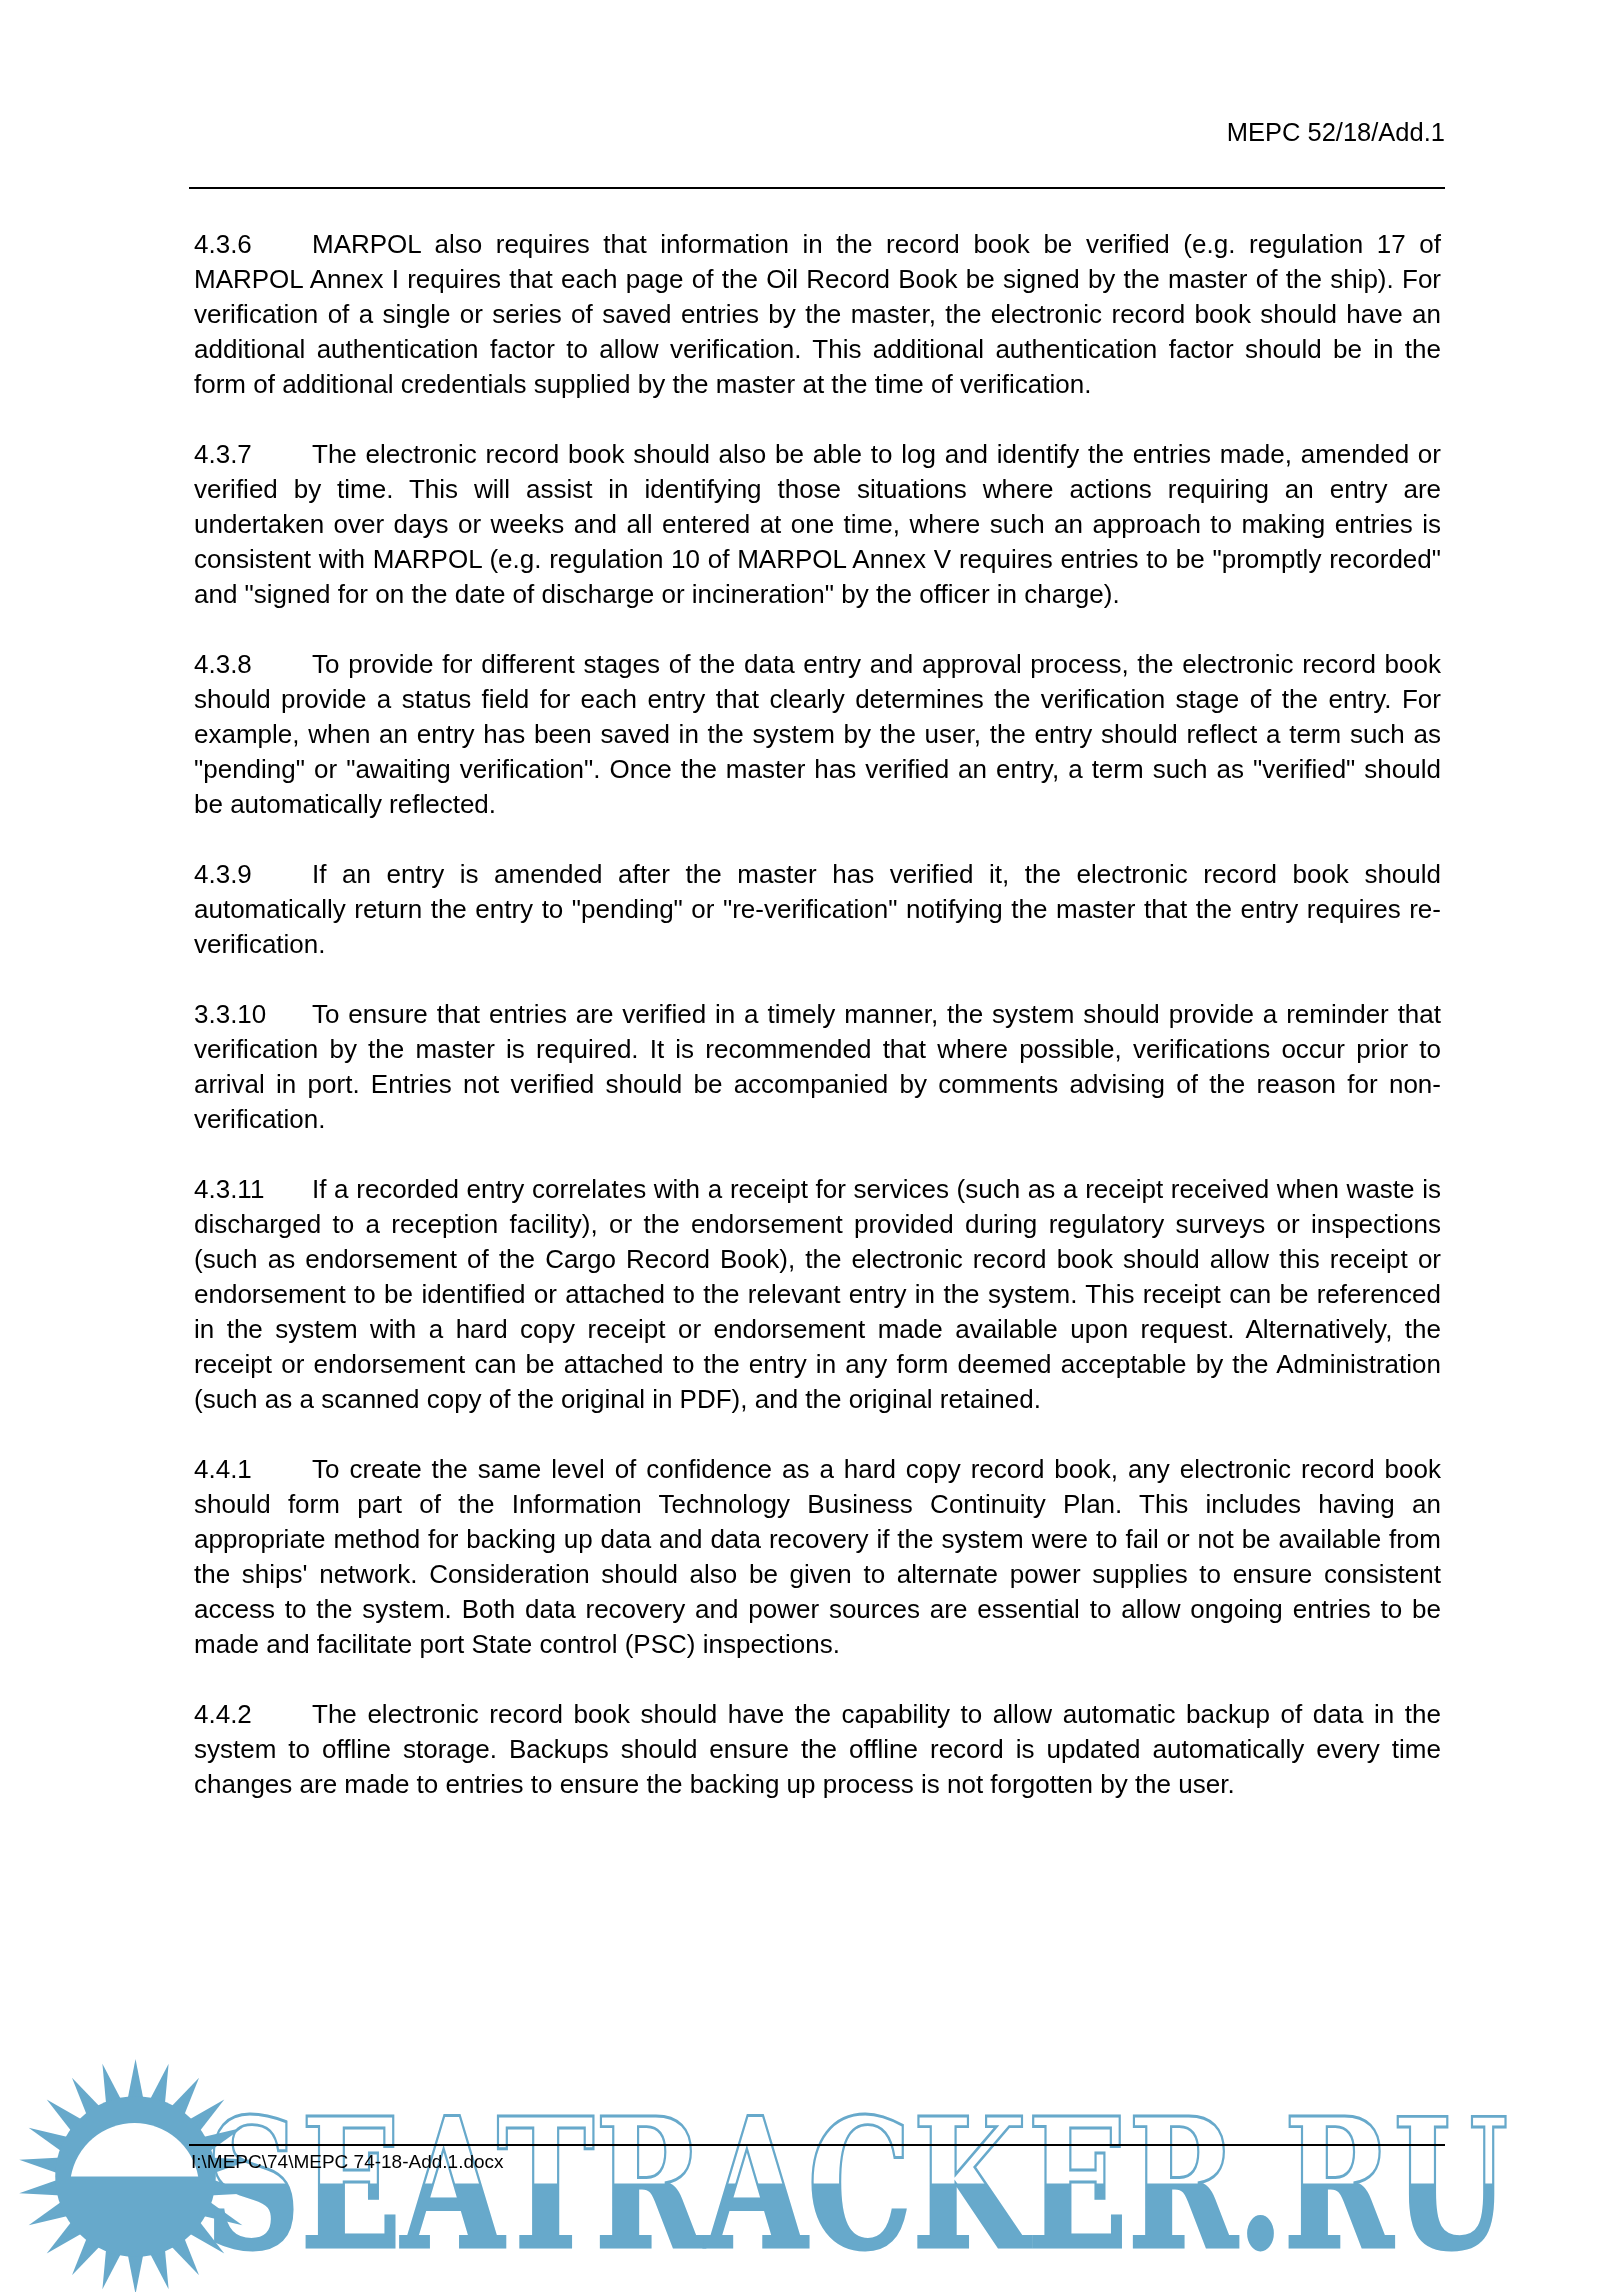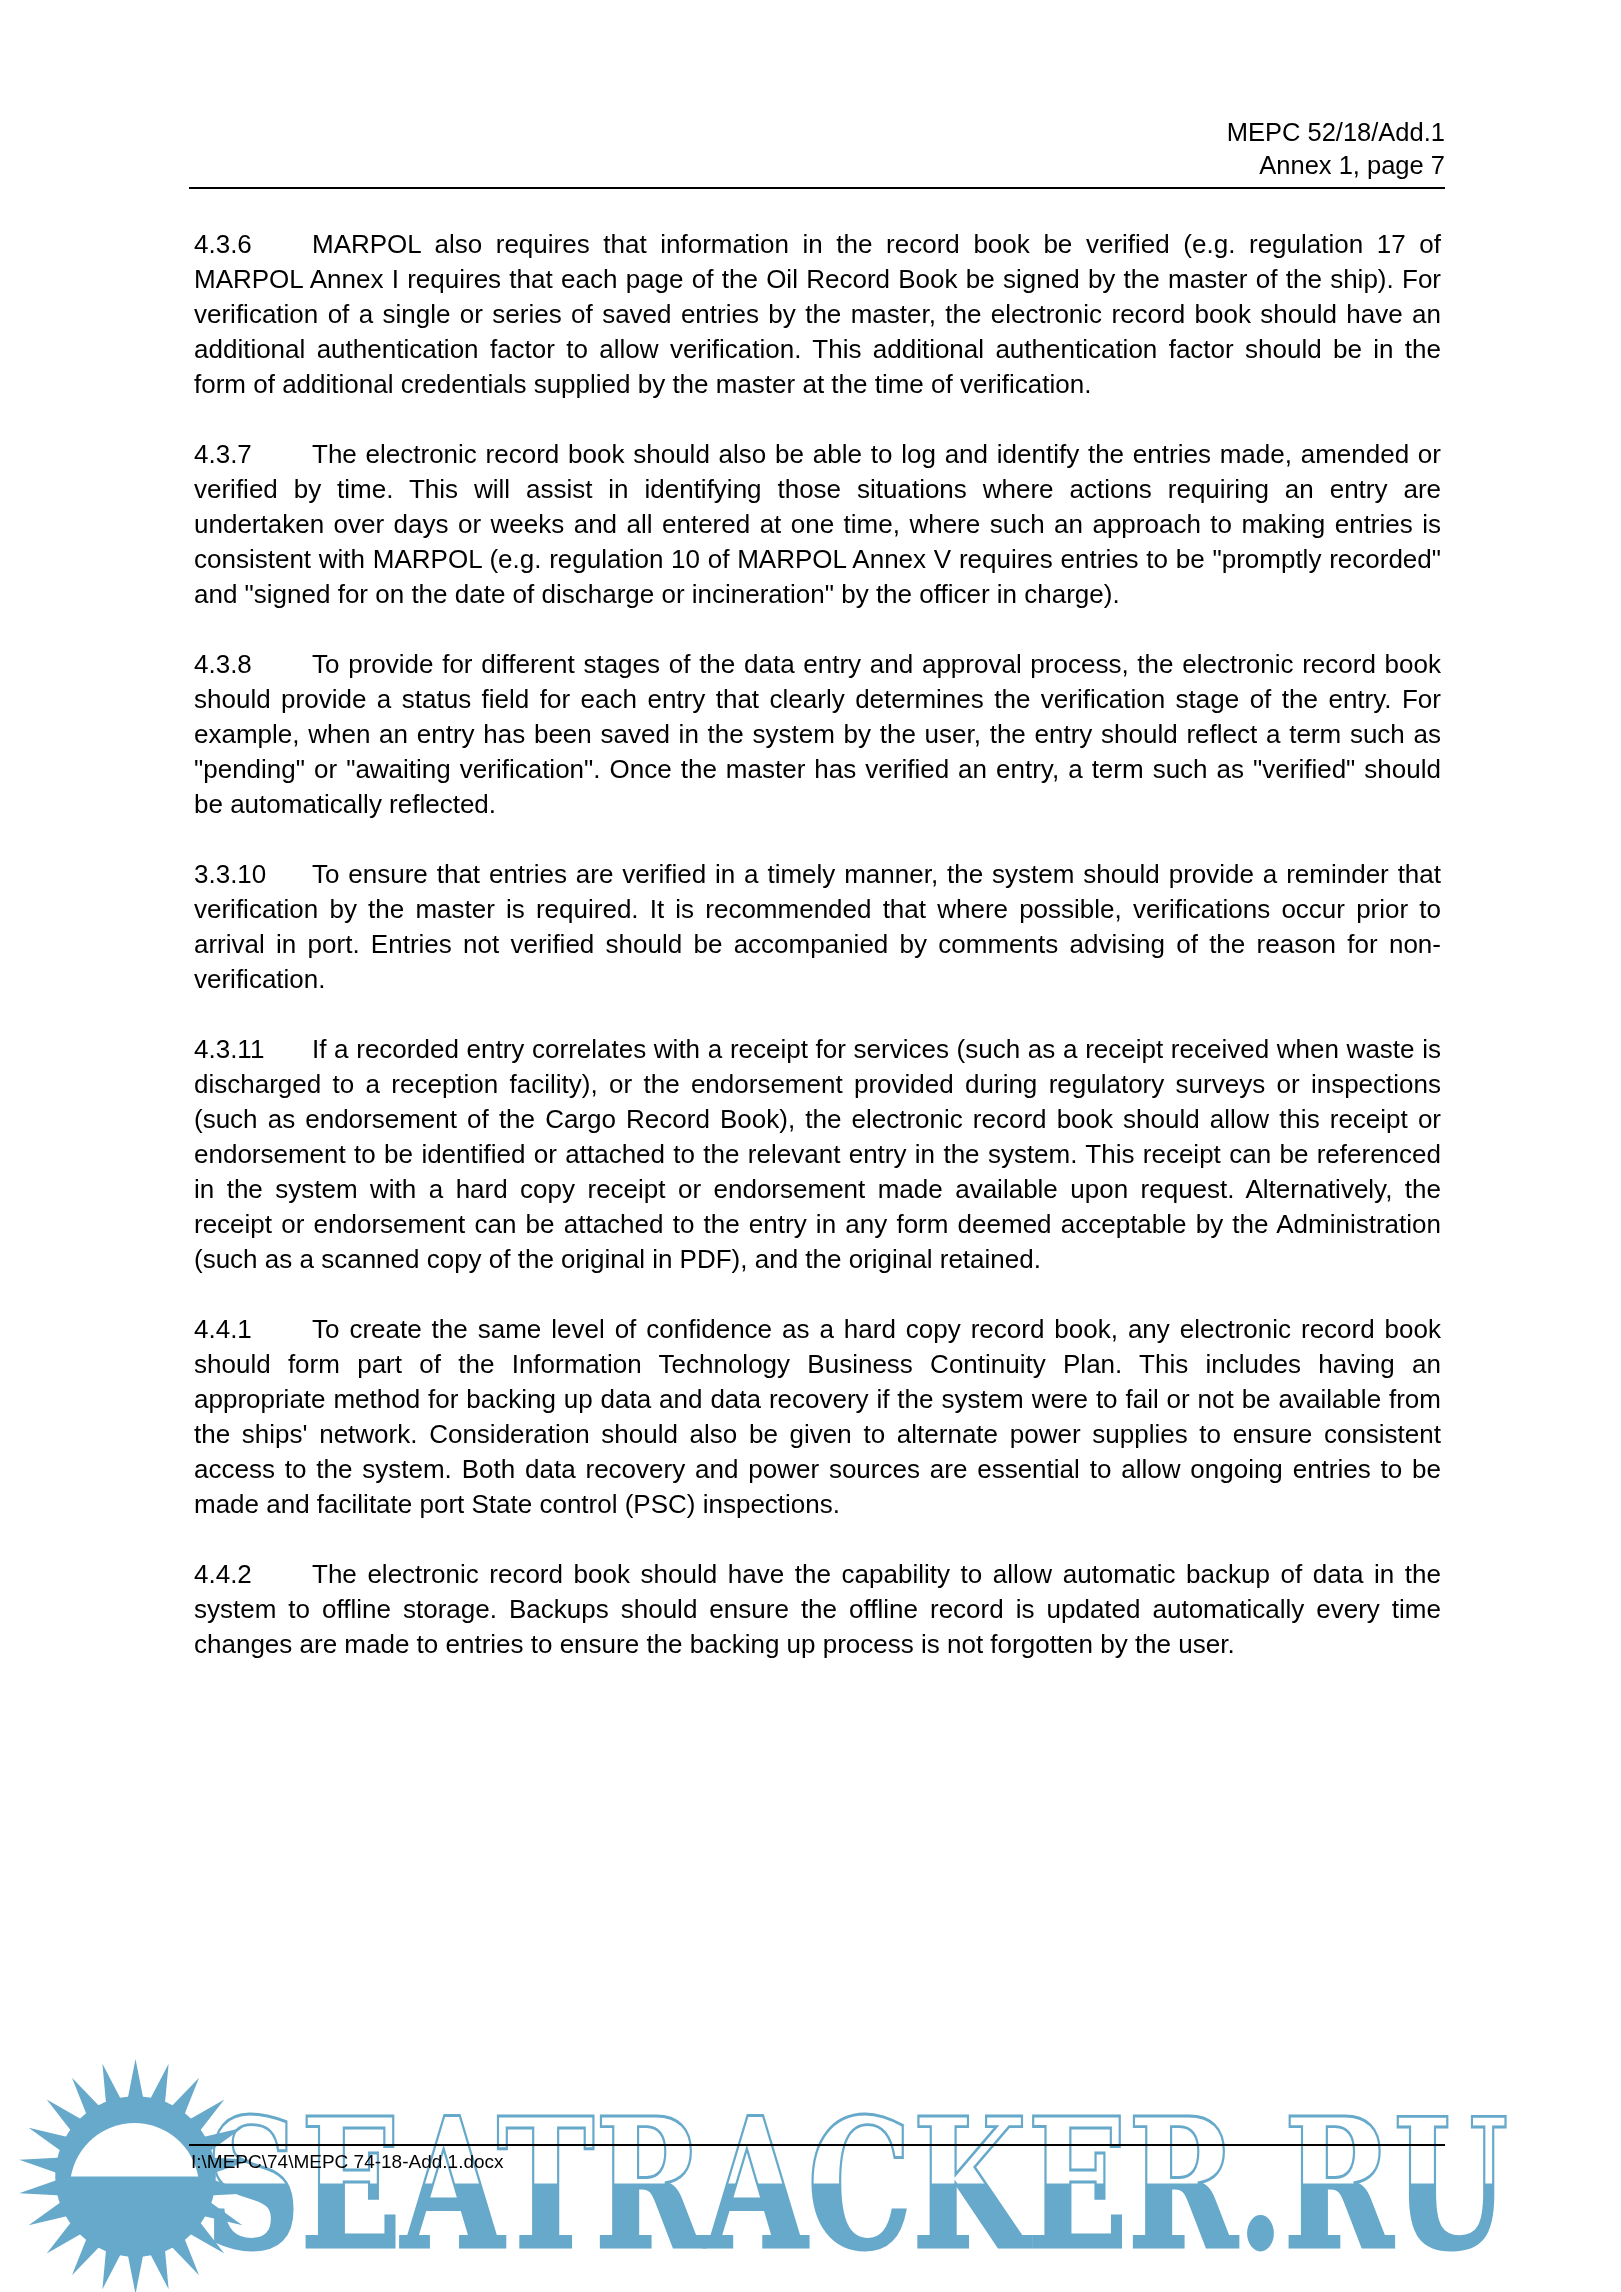--- a/index.html
+++ b/index.html
@@ -95,28 +95,28 @@
       top: 9.8px;
       width: 1432px;
       height: 196px;
     }
   </style>
 </head>
 <body>
 
 <div class="page-header">
   <div>MEPC 52/18/Add.1</div>
-  <div>Annex 1, page 7</div>
 </div>
 <div class="header-rule"></div>
 
 <div class="body-text">
   <p class="para"><span class="pnum">4.3.6</span><span>MARPOL also requires that information in the record book be verified (e.g. regulation 17 of MARPOL Annex I requires that each page of the Oil Record Book be signed by the master of the ship). For verification of a single or series of saved entries by the master, the electronic record book should have an additional authentication factor to allow verification. This additional authentication factor should be in the form of additional credentials supplied by the master at the time of verification.</span></p>
   <p class="para"><span class="pnum">4.3.7</span><span>The electronic record book should also be able to log and identify the entries made, amended or verified by time. This will assist in identifying those situations where actions requiring an entry are undertaken over days or weeks and all entered at one time, where such an approach to making entries is consistent with MARPOL (e.g. regulation 10 of MARPOL Annex V requires entries to be "promptly recorded" and "signed for on the date of discharge or incineration" by the officer in charge).</span></p>
   <p class="para"><span class="pnum">4.3.8</span><span>To provide for different stages of the data entry and approval process, the electronic record book should provide a status field for each entry that clearly determines the verification stage of the entry. For example, when an entry has been saved in the system by the user, the entry should reflect a term such as "pending" or "awaiting verification". Once the master has verified an entry, a term such as "verified" should be automatically reflected.</span></p>
+  <p class="para"><span class="pnum">4.3.9</span><span>If an entry is amended after the master has verified it, the electronic record book should automatically return the entry to "pending" or "re-verification" notifying the master that the entry requires re-verification.</span></p>
   <p class="para"><span class="pnum">3.3.10</span><span>To ensure that entries are verified in a timely manner, the system should provide a reminder that verification by the master is required. It is recommended that where possible, verifications occur prior to arrival in port. Entries not verified should be accompanied by comments advising of the reason for non-verification.</span></p>
   <p class="para"><span class="pnum">4.3.11</span><span>If a recorded entry correlates with a receipt for services (such as a receipt received when waste is discharged to a reception facility), or the endorsement provided during regulatory surveys or inspections (such as endorsement of the Cargo Record Book), the electronic record book should allow this receipt or endorsement to be identified or attached to the relevant entry in the system. This receipt can be referenced in the system with a hard copy receipt or endorsement made available upon request. Alternatively, the receipt or endorsement can be attached to the entry in any form deemed acceptable by the Administration (such as a scanned copy of the original in PDF), and the original retained.</span></p>
 
 
   <p class="para"><span class="pnum">4.4.1</span><span>To create the same level of confidence as a hard copy record book, any electronic record book should form part of the Information Technology Business Continuity Plan. This includes having an appropriate method for backing up data and data recovery if the system were to fail or not be available from the ships' network. Consideration should also be given to alternate power supplies to ensure consistent access to the system. Both data recovery and power sources are essential to allow ongoing entries to be made and facilitate port State control (PSC) inspections.</span></p>
   <p class="para"><span class="pnum">4.4.2</span><span>The electronic record book should have the capability to allow automatic backup of data in the system to offline storage. Backups should ensure the offline record is updated automatically every time changes are made to entries to ensure the backing up process is not forgotten by the user.</span></p>
 </div>
 
 <div class="watermark">
   <svg class="wm-sun" viewBox="0 0 245 240" xmlns="http://www.w3.org/2000/svg">

